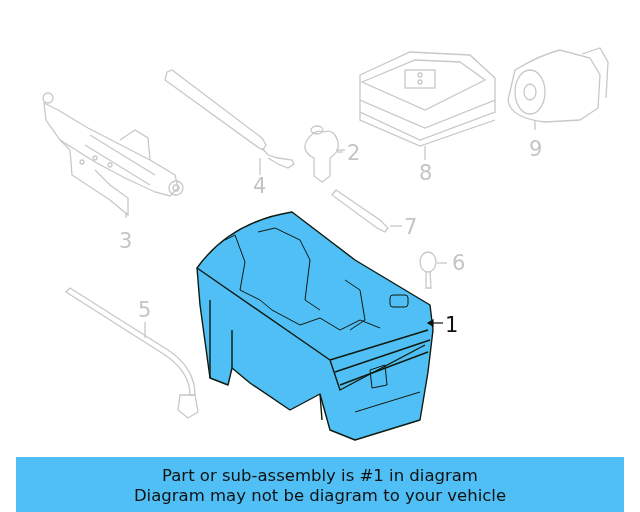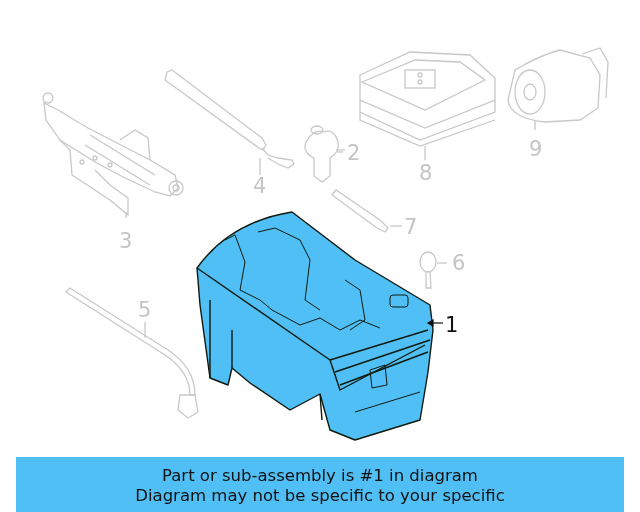--- a/index.html
+++ b/index.html
@@ -103,14 +103,14 @@
 <span class="callout" style="left:119px;top:231px;">3</span>
 <span class="callout" style="left:253px;top:176px;">4</span>
 <span class="callout" style="left:138px;top:300px;">5</span>
 <span class="callout" style="left:452px;top:253px;">6</span>
 <span class="callout" style="left:404px;top:217px;">7</span>
 <span class="callout" style="left:419px;top:163px;">8</span>
 <span class="callout" style="left:529px;top:139px;">9</span>
 
 <div id="banner">
   <span>Part or sub-assembly is #1 in diagram</span>
-  <span>Diagram may not be specific to your specific</span>
+  <span>Diagram may not be diagram to your vehicle</span>
 </div>
 
 </body></html>

